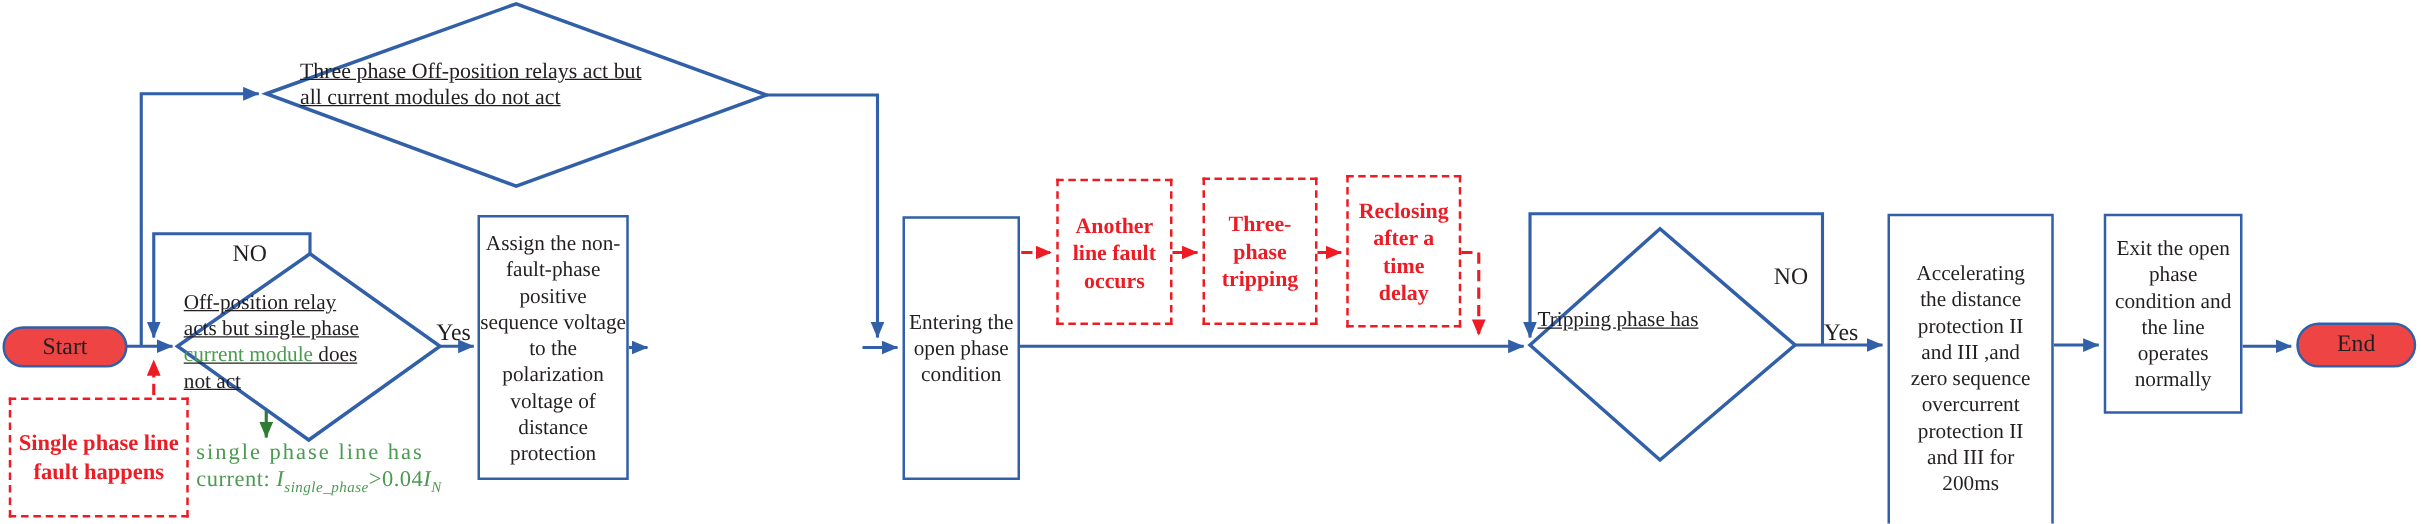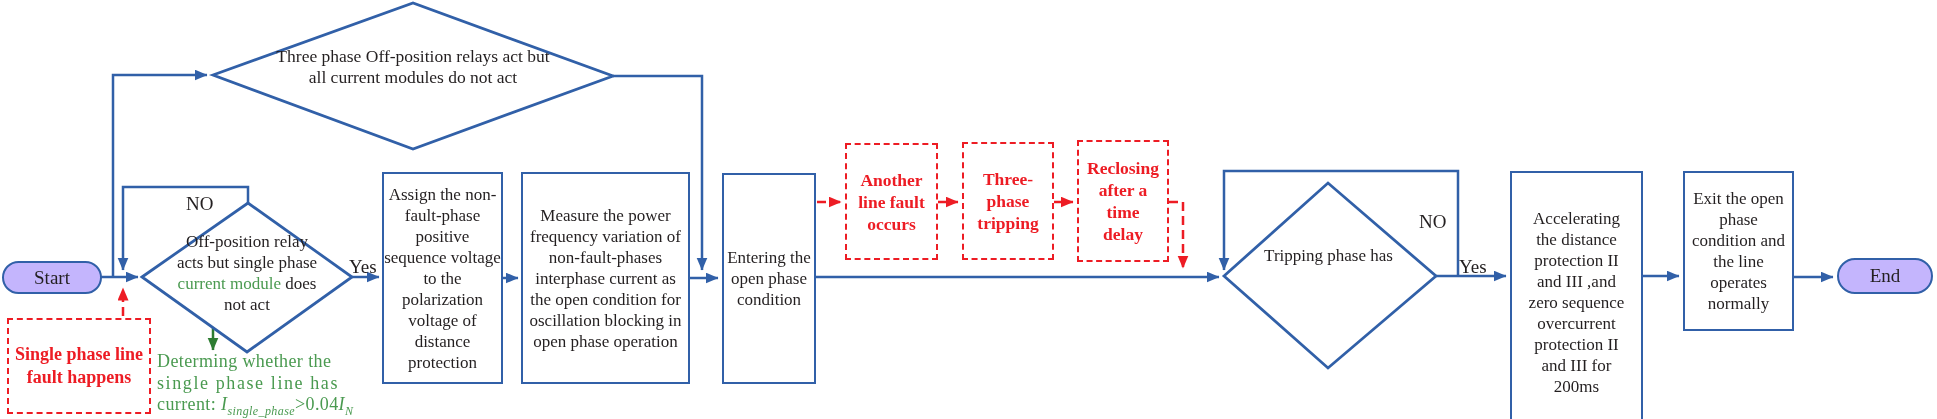--- a/index.html
+++ b/index.html
@@ -21,25 +21,25 @@
     position:absolute;z-index:2;background:#fff;border:2.5px solid var(--blue);
     display:flex;align-items:center;justify-content:center;text-align:center;
     font-size:17px;line-height:21px;box-sizing:border-box;padding:2px 0;
   }
   .redbox{
     position:absolute;z-index:2;border:2.5px dashed var(--red);color:var(--red);
     font-weight:bold;display:flex;flex-direction:column;align-items:center;justify-content:center;
     text-align:center;font-size:17.5px;line-height:22px;box-sizing:border-box;padding:2px 4px;
   }
   .stadium{
-    position:absolute;z-index:2;background:#c4b5fd;border:2.5px solid var(--blue);
+    position:absolute;z-index:2;background:#ef4444;border:2.5px solid var(--blue);
     display:flex;align-items:center;justify-content:center;font-size:19px;
     box-sizing:border-box;
   }
-  .dtext{position:absolute;z-index:3;text-align:center;font-size:17px;line-height:21px;}
+  .dtext{position:absolute;z-index:3;text-align:left;font-size:17px;line-height:21px;text-decoration:underline;}
   .dtext.big{font-size:17.5px;}
   .lbl{position:absolute;z-index:3;font-size:19px;}
   .green-note{position:absolute;z-index:3;color:var(--green);font-size:18px;line-height:21.5px;letter-spacing:0.4px;white-space:nowrap;}
   .green-note .spread{letter-spacing:1.6px;}
   .green-note i{font-family:"Liberation Serif","DejaVu Serif",serif;}
   .green-note sub{font-size:12px;font-style:italic;}
   .green-word{color:var(--green);}
 </style>
 </head>
 <body>
@@ -106,23 +106,20 @@
 
   <div class="lbl" style="left:186px;top:193px;">NO</div>
   <div class="lbl" style="left:349px;top:256px;">Yes</div>
   <div class="lbl" style="left:1419px;top:211px;">NO</div>
   <div class="lbl" style="left:1459px;top:256px;">Yes</div>
 
   <div class="box" style="left:382px;top:172px;width:121px;height:212px;">
       <span>Assign the non-fault-phase positive sequence voltage to the polarization voltage of distance protection</span>
     </div>
 
-  <div class="box" style="left:521px;top:172px;width:169px;height:212px;">
-      <span>Measure the power frequency variation of non-fault-phases interphase current as the open condition for oscillation blocking in open phase operation</span>
-    </div>
 
   <div class="box" style="left:722px;top:173px;width:94px;height:211px;">
       <span>Entering the open phase condition</span>
     </div>
 
   <div class="box" style="left:1510px;top:171px;width:133px;height:263px;padding:0 9px;">
       <span>Accelerating the distance protection II and III ,and zero sequence overcurrent protection II and III for 200ms</span>
     </div>
 
   <div class="box" style="left:1683px;top:171px;width:111px;height:160px;padding:0 7px;">
@@ -144,18 +141,17 @@
   </div>
 
   <div class="redbox" style="left:1077px;top:140px;width:92px;height:122px;">
     <div>Reclosing</div>
     <div>after a</div>
     <div>time</div>
     <div>delay</div>
   </div>
 
   <div class="green-note" style="left:157px;top:351px;">
-    <div>Determing whether the</div>
     <div class="spread">single phase line has</div>
     <div><span>current: </span><i>I</i><sub>single_phase</sub><span>&gt;0.04</span><i>I</i><sub>N</sub></div>
   </div>
 
 </div>
 
 </body></html>

